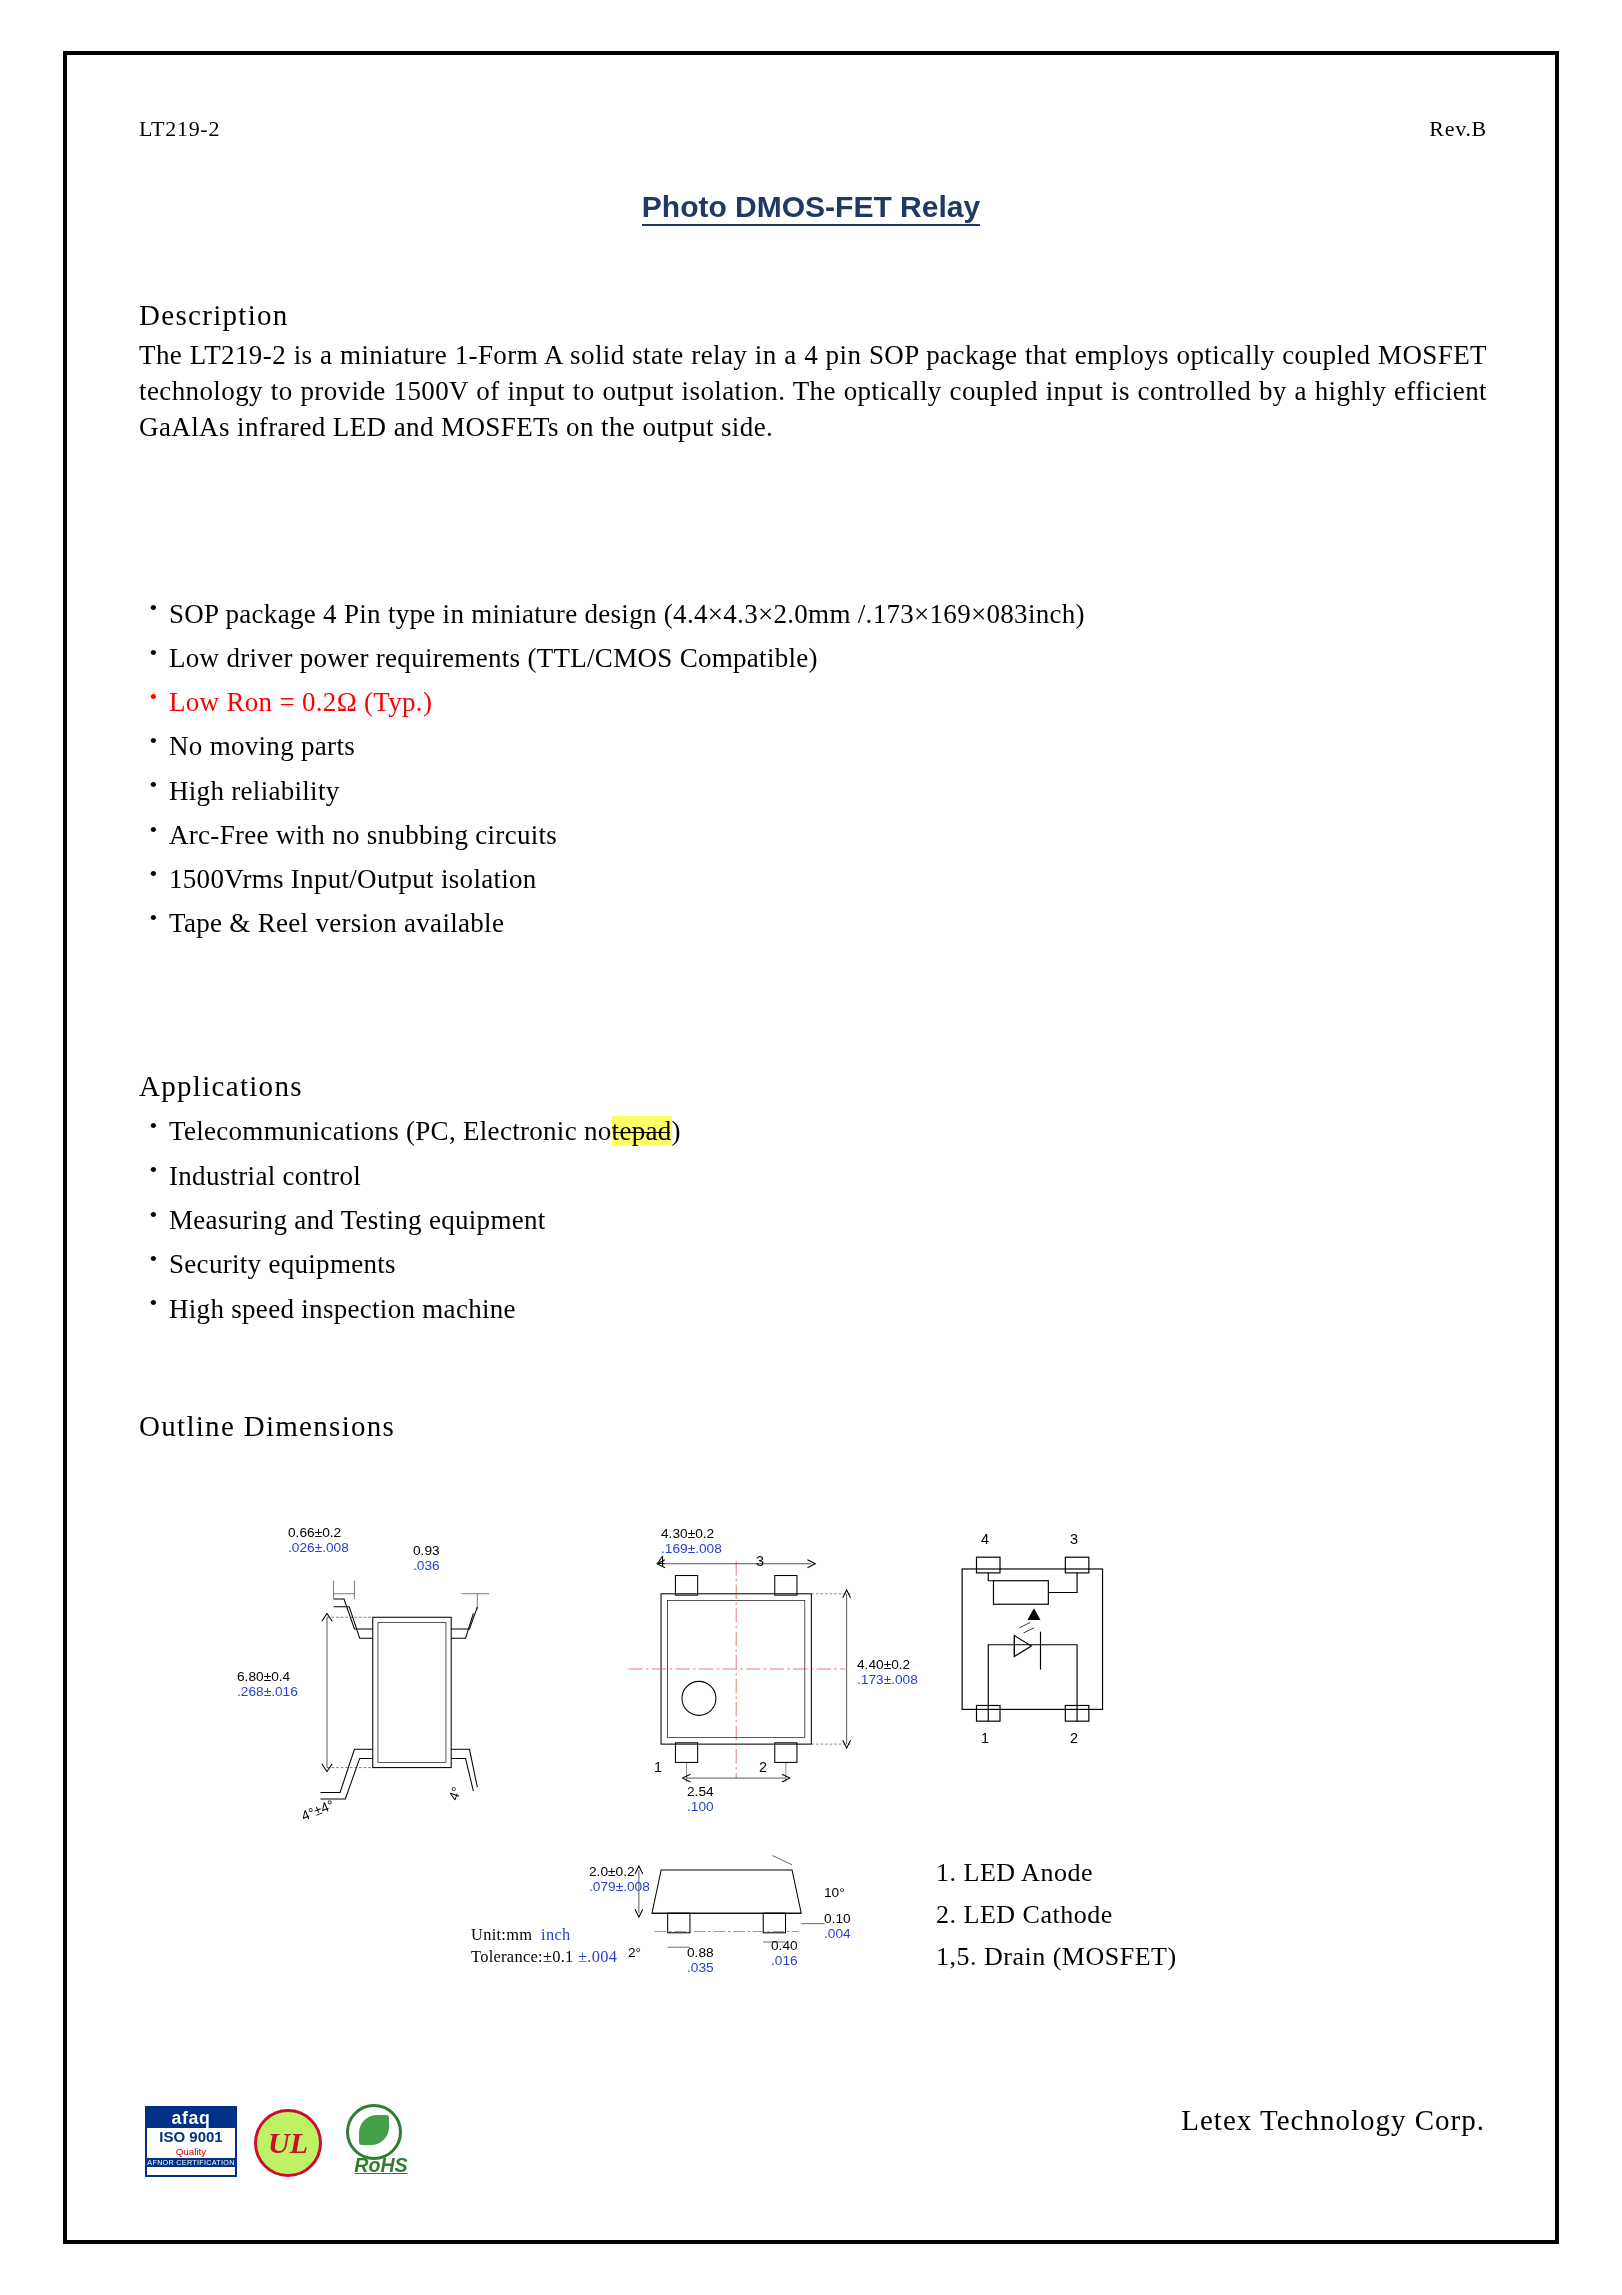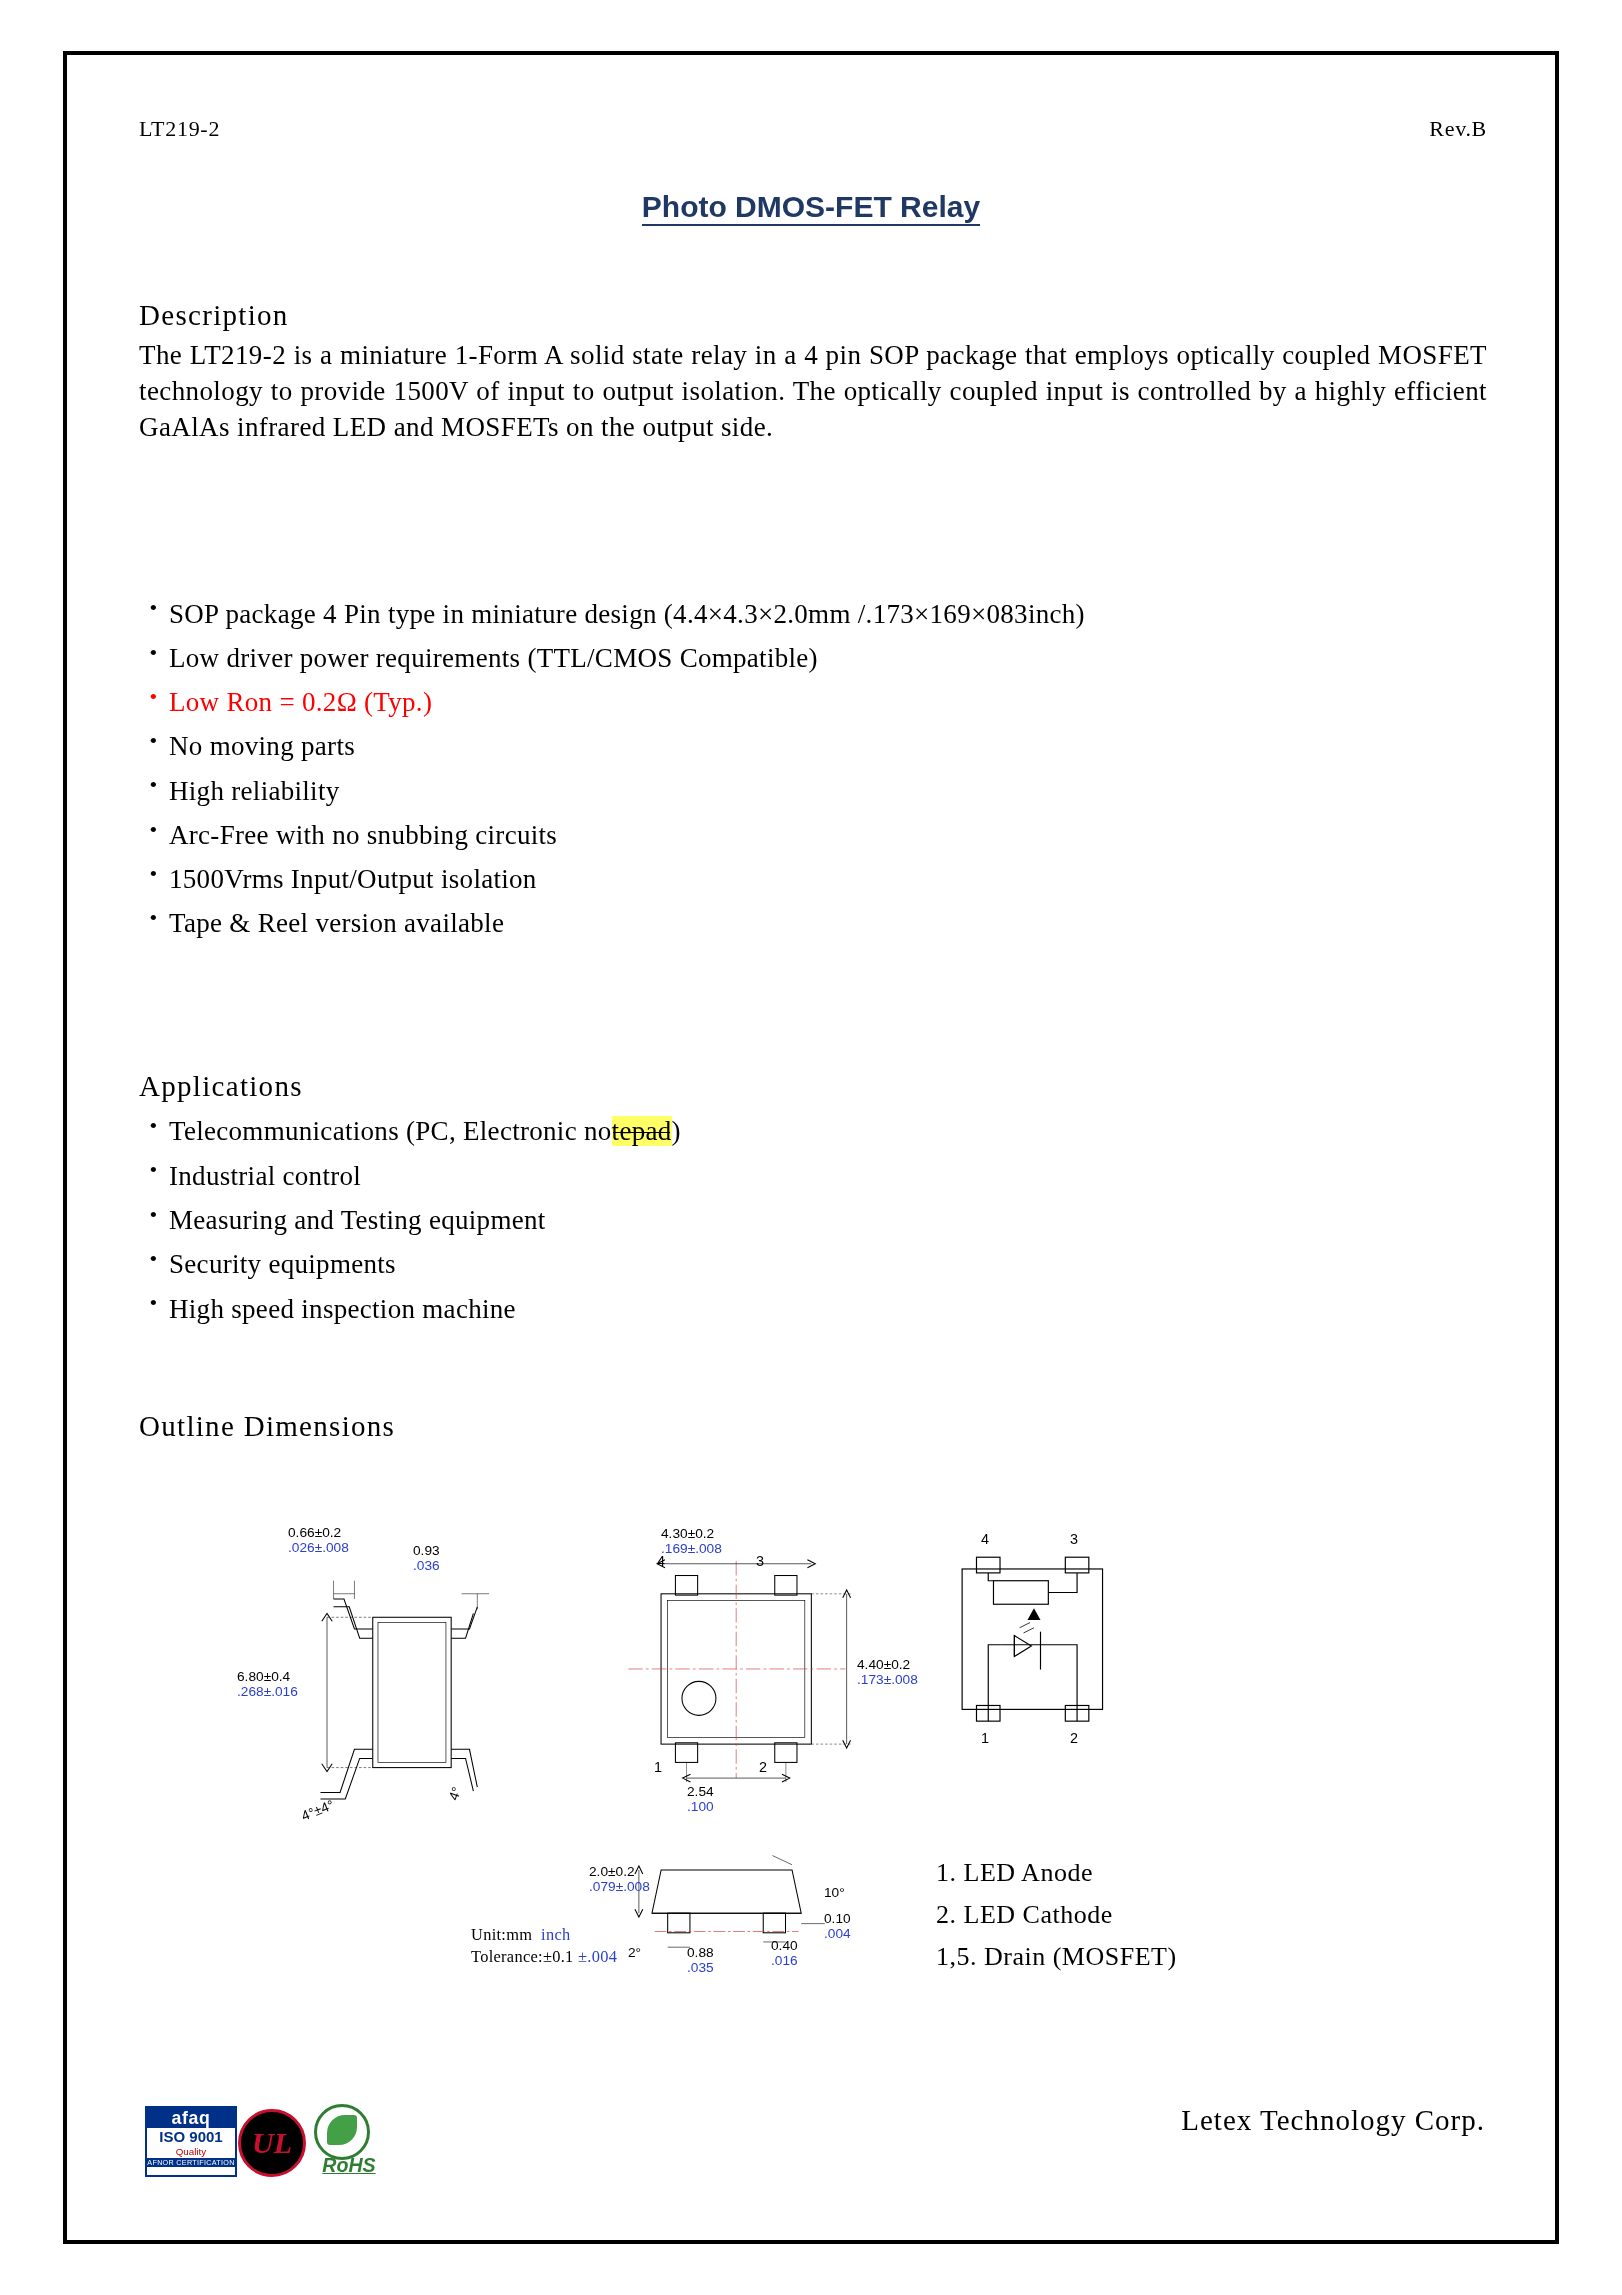--- a/index.html
+++ b/index.html
@@ -159,21 +159,21 @@
     font-size: 29px;
     letter-spacing: 1px;
   }
 
   .logos {
     position: absolute;
     left: 145px;
     top: 2104px;
     display: flex;
     align-items: flex-end;
-    gap: 1px;
+    gap: 17px;
   }
   .logo-afaq {
     width: 92px;
     height: 71px;
     border: 2px solid #003087;
     box-sizing: border-box;
     display: flex;
     flex-direction: column;
     align-items: center;
     justify-content: flex-start;
@@ -217,21 +217,21 @@
     border-radius: 50%;
     box-sizing: border-box;
     display: flex;
     align-items: center;
     justify-content: center;
     font-family: "Liberation Serif", serif;
     font-style: italic;
     font-weight: bold;
     font-size: 30px;
     color: #c8102e;
-    background: #000000;
+    background: #bef264;
   }
   .logo-rohs {
     width: 84px;
     height: 73px;
     position: relative;
   }
   .logo-rohs .leaf {
     position: absolute;
     left: 6.5px;
     top: 0;

